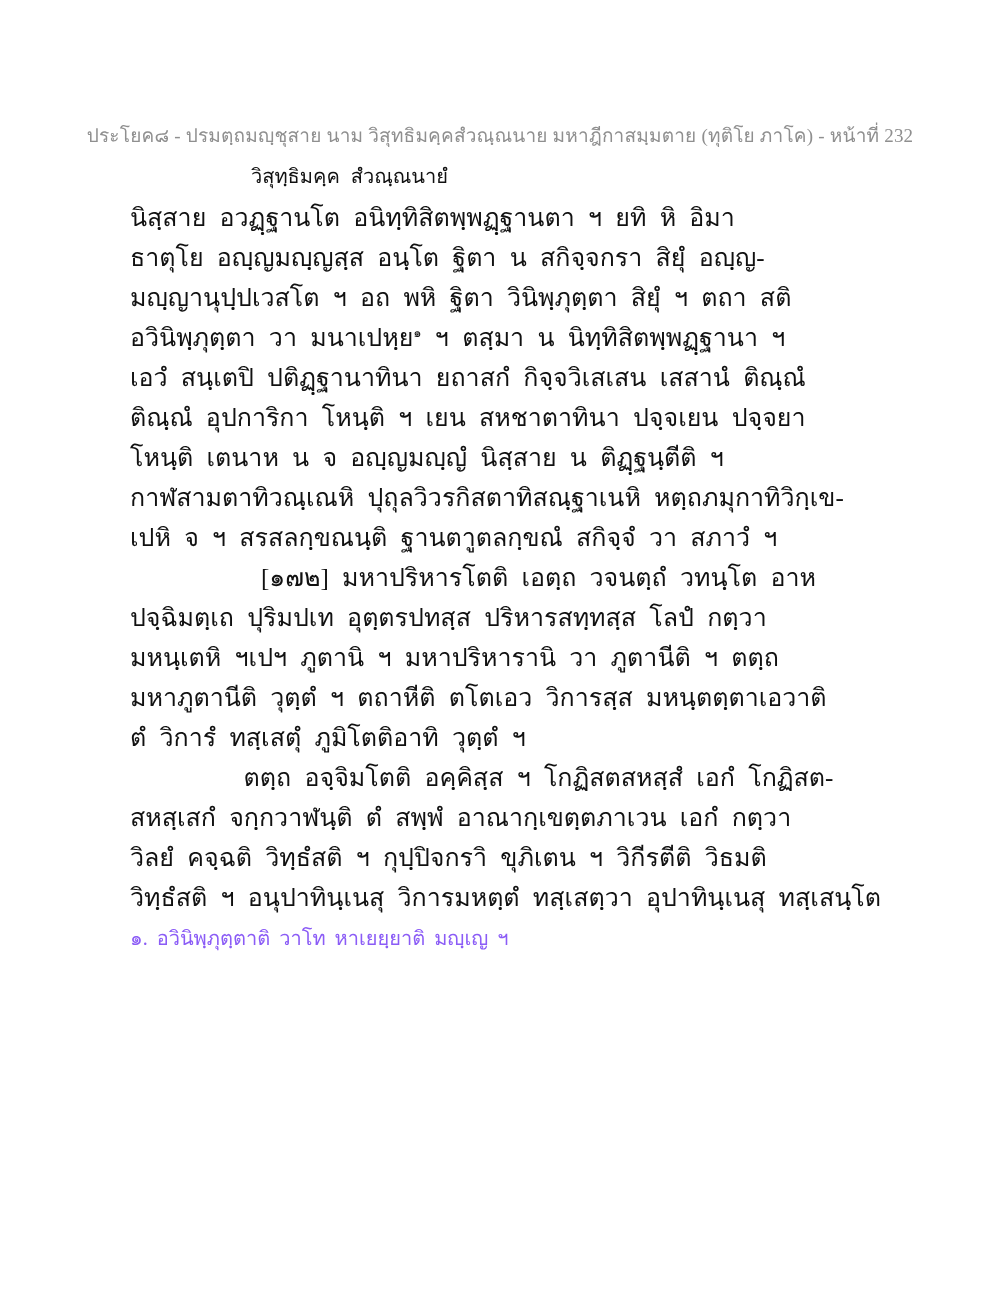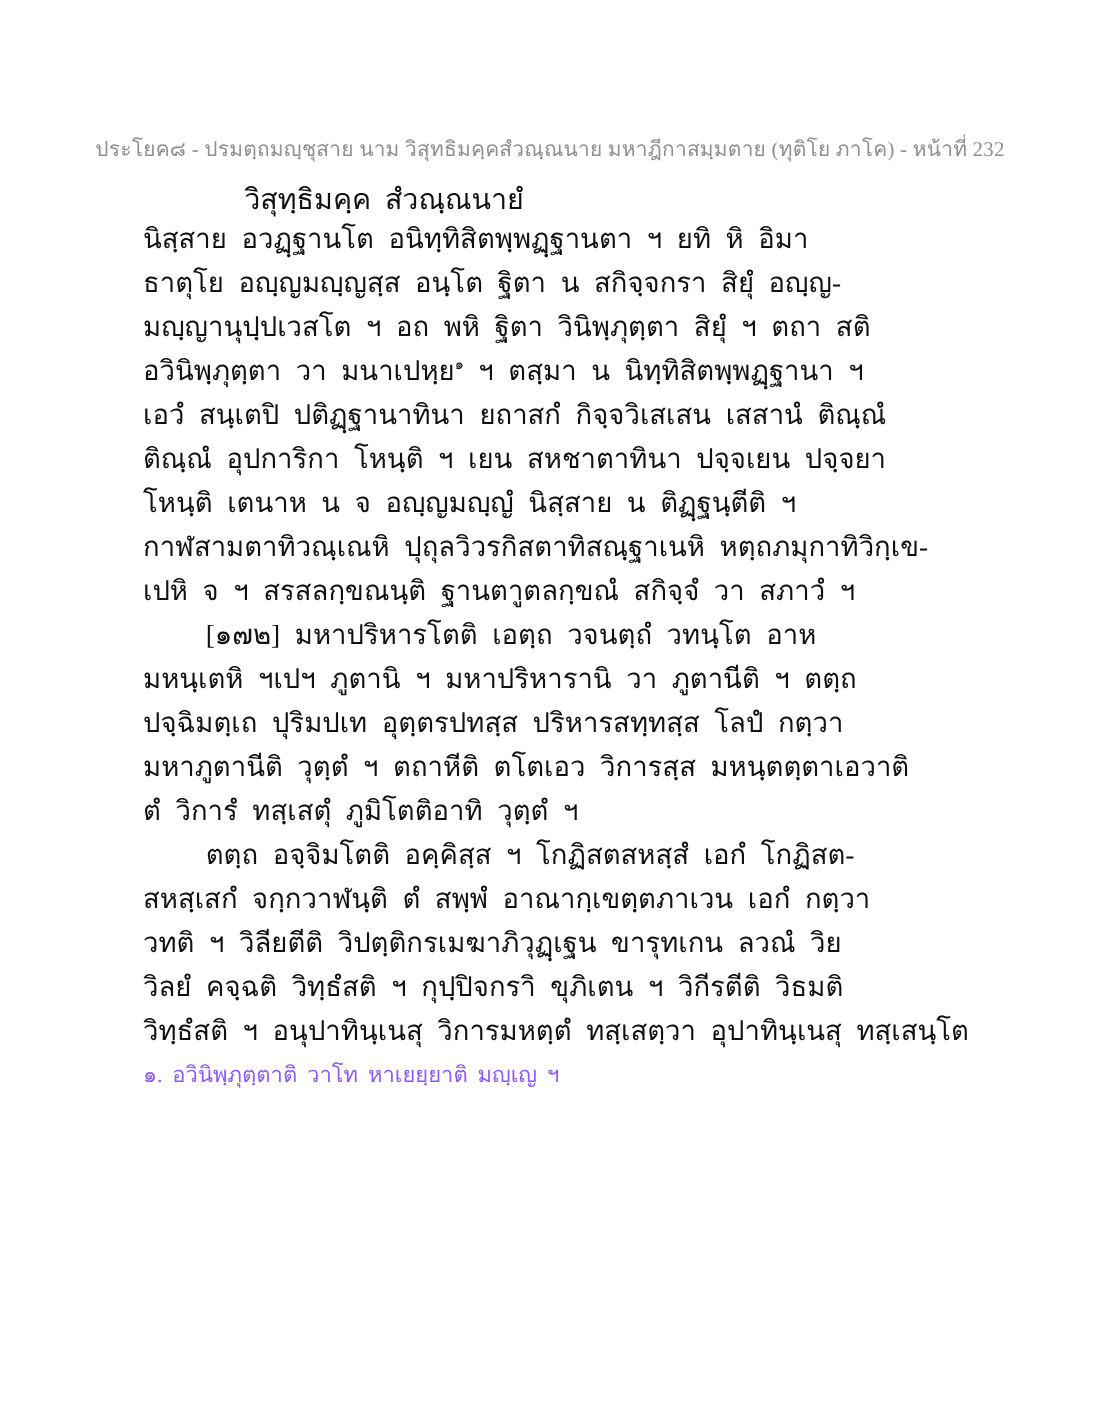--- a/index.html
+++ b/index.html
@@ -19,42 +19,42 @@
     width: 100%;
     text-align: center;
     font-size: 19px;
     color: #8f8f8f;
     letter-spacing: 0.2px;
     white-space: nowrap;
   }
   .doc-title {
     position: absolute;
     top: 160px;
-    left: 222px;
-    font-size: 26px;
+    left: 251px;
+    font-size: 20px;
     color: #111111;
     word-spacing: 6px;
     white-space: nowrap;
     text-align: center;
   }
   .body-text {
     position: absolute;
     top: 198px;
     left: 130px;
     width: 760px;
     font-size: 25px;
     color: #111111;
     word-spacing: 7px;
   }
   .line {
     height: 40px;
     line-height: 40px;
     white-space: nowrap;
   }
-  .indent { padding-left: 57px; }
+  .indent { padding-left: 57px; text-align: center; }
   sup.fn-ref {
     font-size: 13px;
     vertical-align: super;
     line-height: 0;
   }
   .footnote {
     height: 40px;
     line-height: 40px;
     font-size: 20px;
     color: #8b5cf6;
@@ -80,30 +80,29 @@
       <div class="line"><span>อวินิพฺภุตฺตา วา มนาเปหฺย</span><sup class="fn-ref">๑</sup><span> ฯ ตสฺมา น นิทฺทิสิตพฺพฏฺฐานา ฯ</span></div>
       <div class="line">เอวํ สนฺเตปิ ปติฏฺฐานาทินา ยถาสกํ กิจฺจวิเสเสน เสสานํ ติณฺณํ</div>
       <div class="line">ติณฺณํ อุปการิกา โหนฺติ ฯ เยน สหชาตาทินา ปจฺจเยน ปจฺจยา</div>
       <div class="line">โหนฺติ เตนาห น จ อญฺญมญฺญํ นิสฺสาย น ติฏฺฐนฺตีติ ฯ</div>
       <div class="line">กาฬสามตาทิวณฺเณหิ ปุถุลวิวรกิสตาทิสณฺฐาเนหิ หตฺถภมุกาทิวิกฺเข-</div>
       <div class="line">เปหิ จ ฯ สรสลกฺขณนฺติ ฐานตาูตลกฺขณํ สกิจฺจํ วา สภาวํ ฯ</div>
     </div>
 
     <div>
       <div class="line indent">[๑๗๒] มหาปริหารโตติ เอตฺถ วจนตฺถํ วทนฺโต อาห</div>
+      <div class="line">ปจฺฉิมตฺเถ ปุริมปเท อุตฺตรปทสฺส ปริหารสทฺทสฺส โลปํ กตฺวา</div>
       <div class="line">มหนฺเตหิ ฯเปฯ ภูตานิ ฯ มหาปริหารานิ วา ภูตานีติ ฯ ตตฺถ</div>
-      <div class="line">ปจฺฉิมตฺเถ ปุริมปเท อุตฺตรปทสฺส ปริหารสทฺทสฺส โลปํ กตฺวา</div>
       <div class="line">มหาภูตานีติ วุตฺตํ ฯ ตถาหีติ ตโตเอว วิการสฺส มหนฺตตฺตาเอวาติ</div>
       <div class="line">ตํ วิการํ ทสฺเสตุํ ภูมิโตติอาทิ วุตฺตํ ฯ</div>
     </div>
 
     <div>
       <div class="line indent">ตตฺถ อจฺจิมโตติ อคฺคิสฺส ฯ โกฏิสตสหสฺสํ เอกํ โกฏิสต-</div>
       <div class="line">สหสฺเสกํ จกฺกวาฬนฺติ ตํ สพฺพํ อาณากฺเขตฺตภาเวน เอกํ กตฺวา</div>
-      <div class="line">วทติ ฯ วิลียตีติ วิปตฺติกรเมฆาภิวุฏฺเฐน ขารุทเกน ลวณํ วิย</div>
       <div class="line">วิลยํ คจฺฉติ วิทฺธํสติ ฯ กุปฺปิจกราิ ขุภิเตน ฯ วิกีรตีติ วิธมติ</div>
       <div class="line">วิทฺธํสติ ฯ อนุปาทินฺเนสุ วิการมหตฺตํ ทสฺเสตฺวา อุปาทินฺเนสุ ทสฺเสนฺโต</div>
     </div>
 
     <div class="footnote">๑. อวินิพฺภุตฺตาติ วาโท หาเยยฺยาติ มญฺเญ ฯ</div>
 
   </div>
 
 </div>
 

